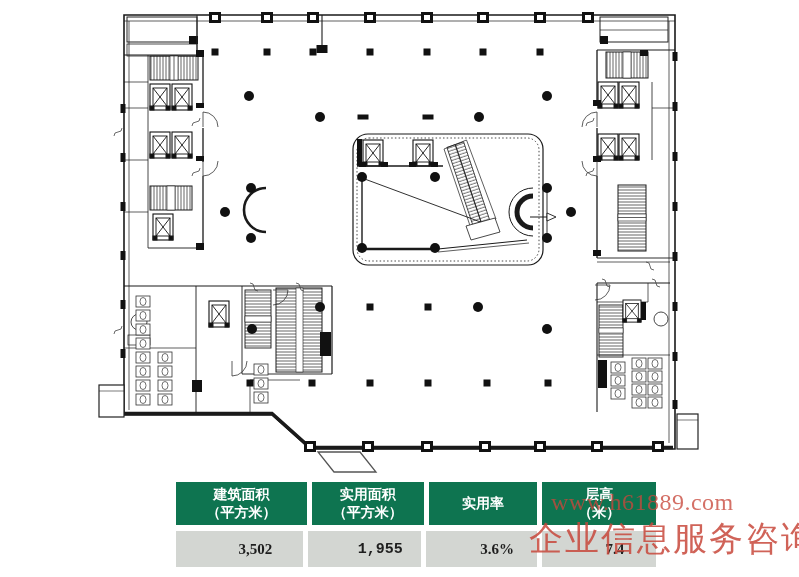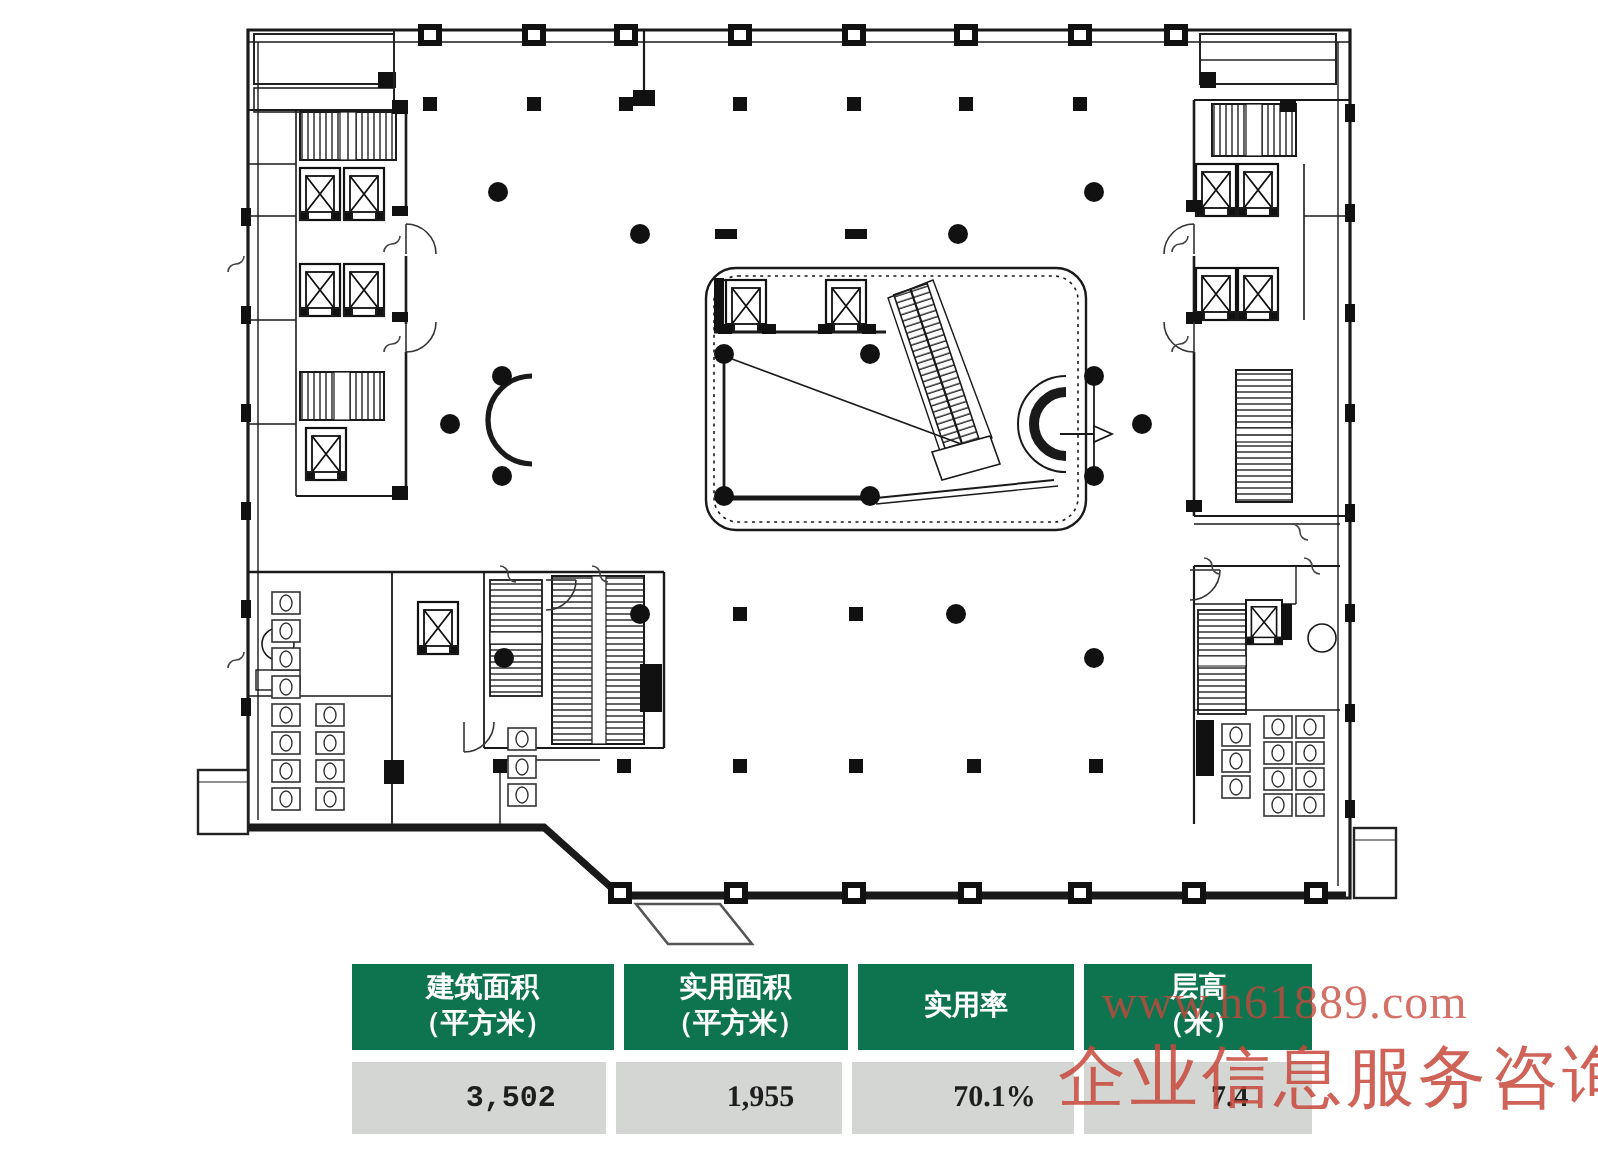--- a/index.html
+++ b/index.html
@@ -18,22 +18,22 @@
     font-weight:bold;font-size:14px;line-height:18px;
     font-family:"Liberation Serif","DejaVu Serif",serif;text-align:center;
   }
   .td{
     height:36px;background:var(--row_gray,#d3d6d2);color:var(--value_text,#1e1e1e);
     display:flex;justify-content:center;align-items:center;
     font-weight:bold;font-size:15px;
     font-family:"Liberation Serif","DejaVu Serif",serif;
     padding-left:32px;
   }
-  .th:nth-child(1),.td:nth-child(1){width:137px;font-family:Liberation Mono, monospace;}
-  .th:nth-child(2),.td:nth-child(2){width:117px;}
+  .th:nth-child(1),.td:nth-child(1){width:137px;}
+  .th:nth-child(2),.td:nth-child(2){width:117px;font-family:Liberation Mono, monospace;}
   .th:nth-child(3),.td:nth-child(3){width:114px;}
   .th:nth-child(4),.td:nth-child(4){width:119px;}
   .th span:empty{display:none;}
   
   .wm1,.wm2{
     position:absolute;color:var(--watermark_red,#c8483c);
     font-family:Liberation Serif, serif;white-space:nowrap;z-index:5;
   }
   .wm1{left:551px;top:489px;font-size:24px;letter-spacing:.5px;opacity:.78;}
   .wm2{left:529px;top:516px;font-size:34px;letter-spacing:2px;opacity:.85;}
@@ -378,19 +378,19 @@
 
     </div>
     <div class="th">
       <span>层高</span>
       <span>（米）</span>
     </div>
   </div>
   <div class="trow">
     <div class="td">3,502</div>
     <div class="td">1,955</div>
-    <div class="td">70.1%</div>
+    <div class="td">3.6%</div>
     <div class="td">7.4</div>
   </div>
 </div>
 
 <div class="wm1">www.h61889.com</div>
 <div class="wm2">企业信息服务咨询</div>
 
 </body></html>

